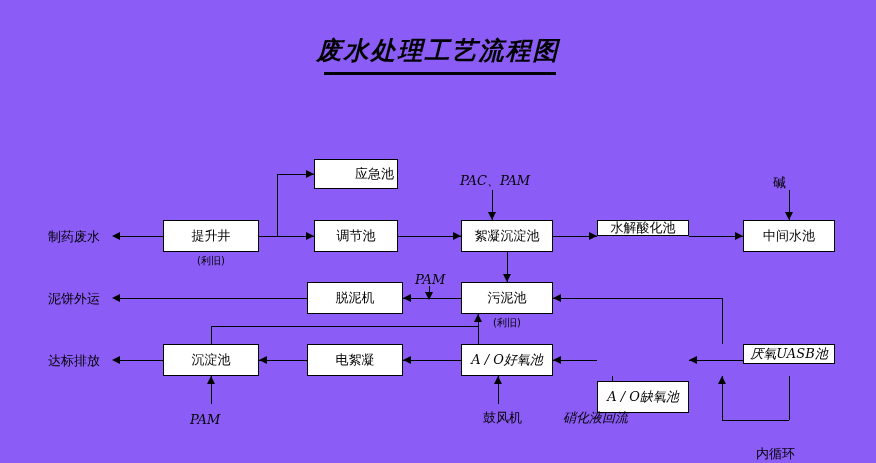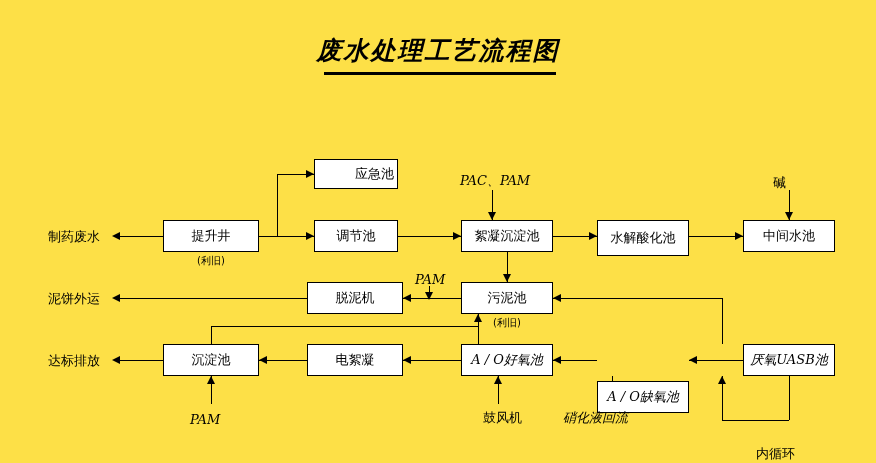--- a/index.html
+++ b/index.html
@@ -4,21 +4,21 @@
 <style>
   html, body {
     margin: 0;
     padding: 0;
     background: #ffffff;
   }
   #canvas {
     position: relative;
     width: 876px;
     height: 463px;
-    background: #fde047;
+    background: #8b5cf6;
     font-family: "DejaVu Sans", "Liberation Sans", sans-serif;
     overflow: hidden;
   }
   #title {
     position: absolute;
     left: 0;
     top: 34px;
     width: 876px;
     text-align: center;
     font-size: 25px;
@@ -194,21 +194,21 @@
       <div class="sub" style="left: 197px; top: 254px;">(利旧)</div>
       <div class="node" style="left: 314px; top: 159px; width: 84px; height: 30px; padding-left: 37px;">
         <span>应急池</span>
       </div>
       <div class="node" style="left: 314px; top: 220px; width: 84px; height: 32px;">
         <span>调节池</span>
       </div>
       <div class="node" style="left: 461px; top: 220px; width: 92px; height: 32px;">
         <span>絮凝沉淀池</span>
       </div>
-      <div class="node" style="left: 597px; top: 220px; width: 92px; height: 36px;">
+      <div class="node" style="left: 597px; top: 220px; width: 92px; height: 16px;">
         <span>水解酸化池</span>
       </div>
       <div class="node" style="left: 743px; top: 220px; width: 92px; height: 32px;">
         <span>中间水池</span>
       </div>
       <div class="node" style="left: 307px; top: 282px; width: 96px; height: 32px;">
         <span>脱泥机</span>
       </div>
       <div class="node" style="left: 461px; top: 282px; width: 92px; height: 32px;">
         <span>污泥池</span>
@@ -219,21 +219,21 @@
       </div>
       <div class="node" style="left: 307px; top: 344px; width: 96px; height: 32px;">
         <span>电絮凝</span>
       </div>
       <div class="node italic" style="left: 461px; top: 344px; width: 92px; height: 32px;">
         <span>A / O好氧池</span>
       </div>
       <div class="node italic" style="left: 597px; top: 344px; width: 92px; height: 32px; margin-top: 37px;">
         <span>A / O缺氧池</span>
       </div>
-      <div class="node italic" style="left: 743px; top: 344px; width: 92px; height: 32px;">
+      <div class="node italic" style="left: 743px; top: 344px; width: 92px; height: 20px;">
         <span>厌氧UASB池</span>
       </div>
     </div>
 
   <div id="labels-layer">
       <div class="label" style="left: 48px; top: 228px;">制药废水</div>
       <div class="label" style="left: 48px; top: 290px;">泥饼外运</div>
       <div class="label" style="left: 48px; top: 352px;">达标排放</div>
       <div class="label italic" style="left: 460px; top: 172px;">PAC、PAM</div>
       <div class="label" style="left: 773px; top: 174px;">碱</div>

